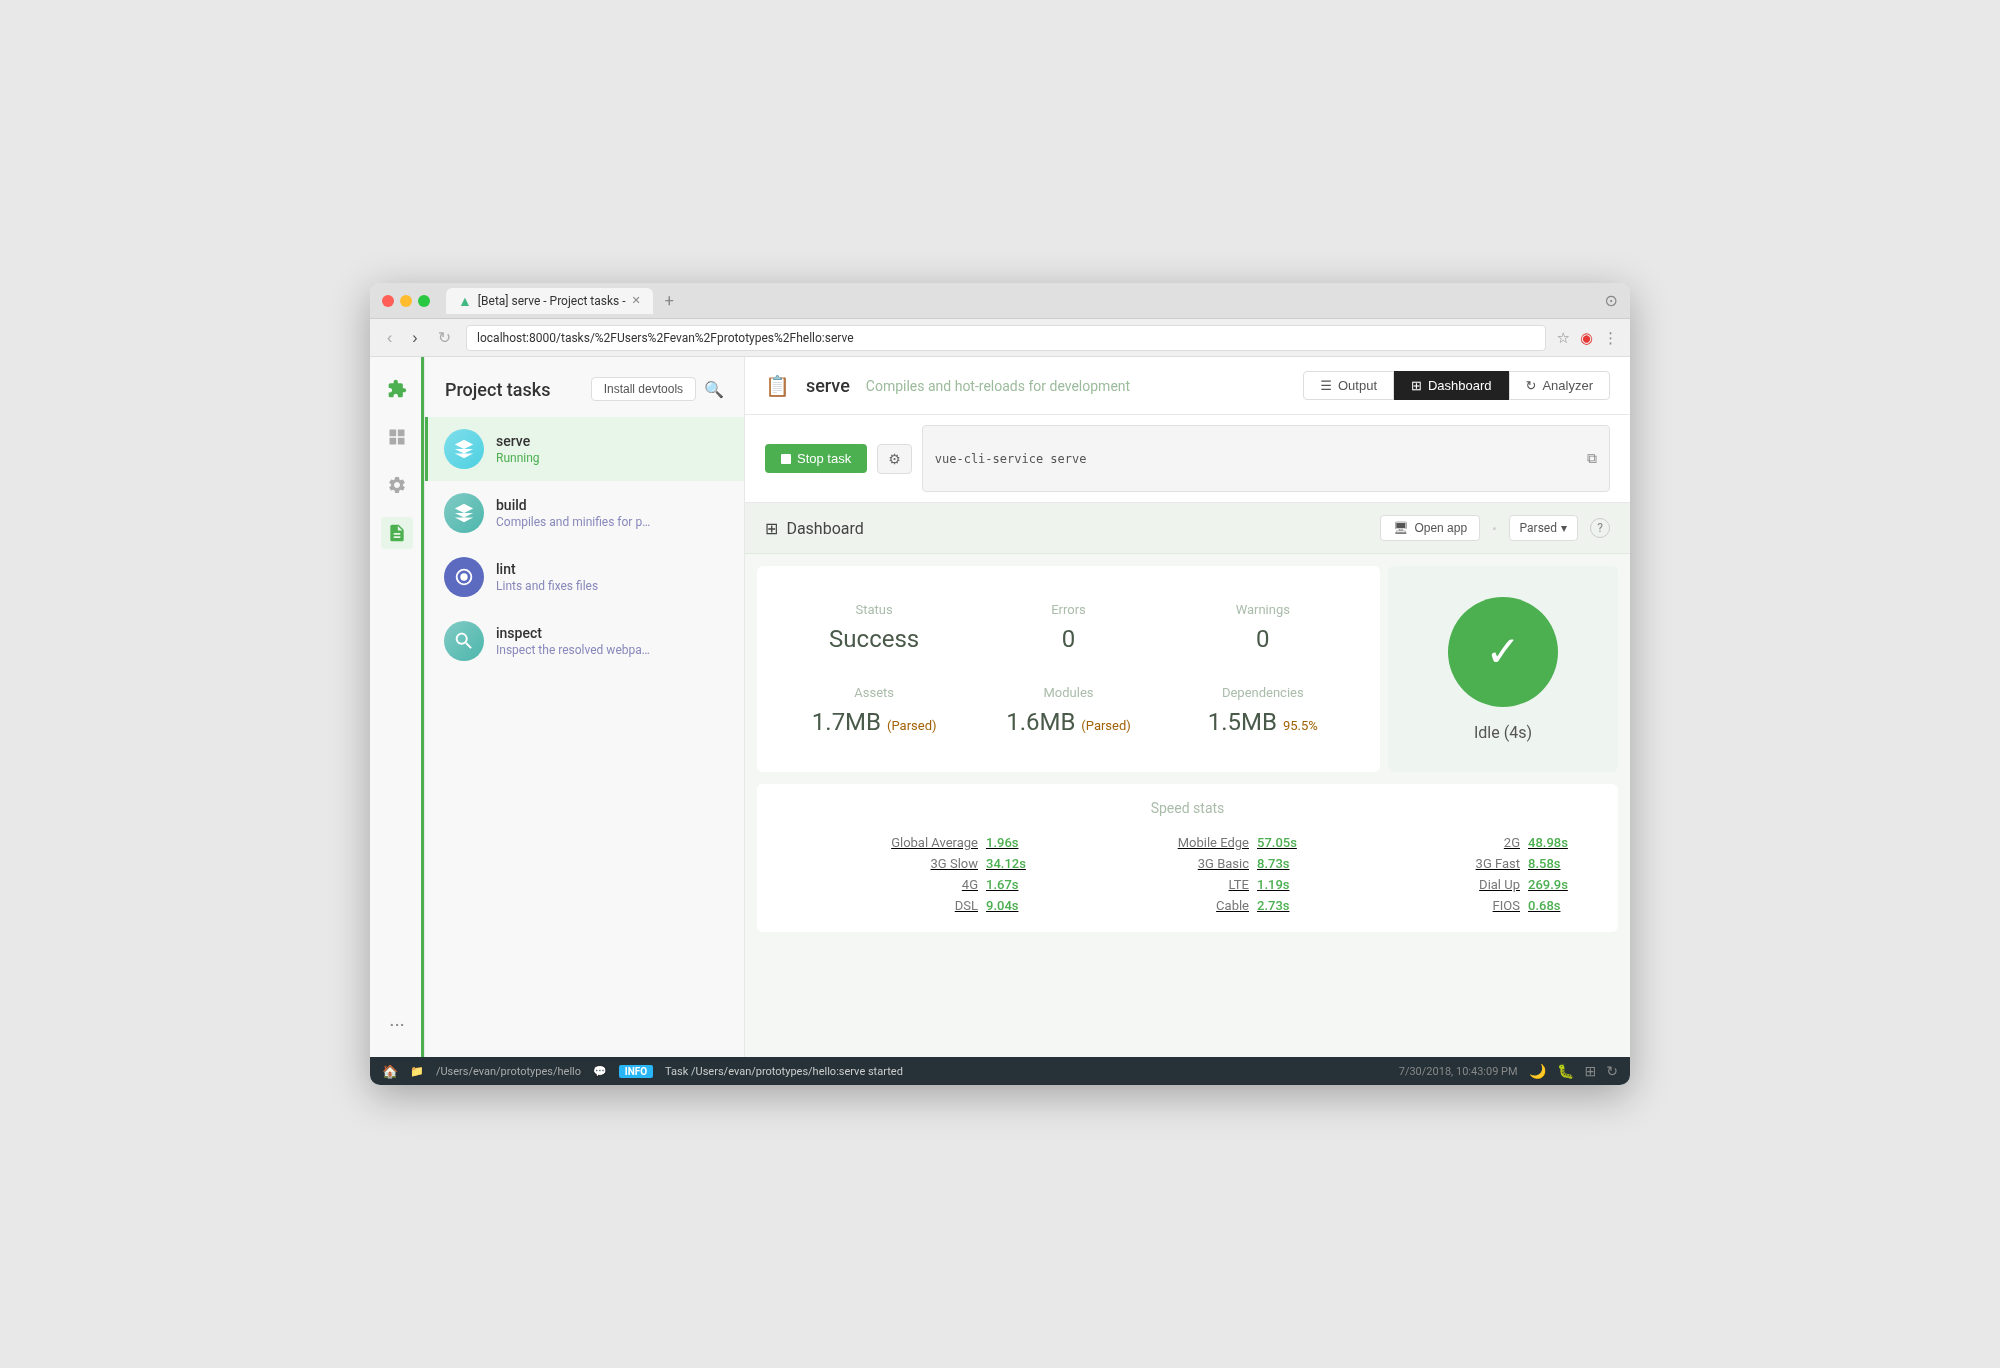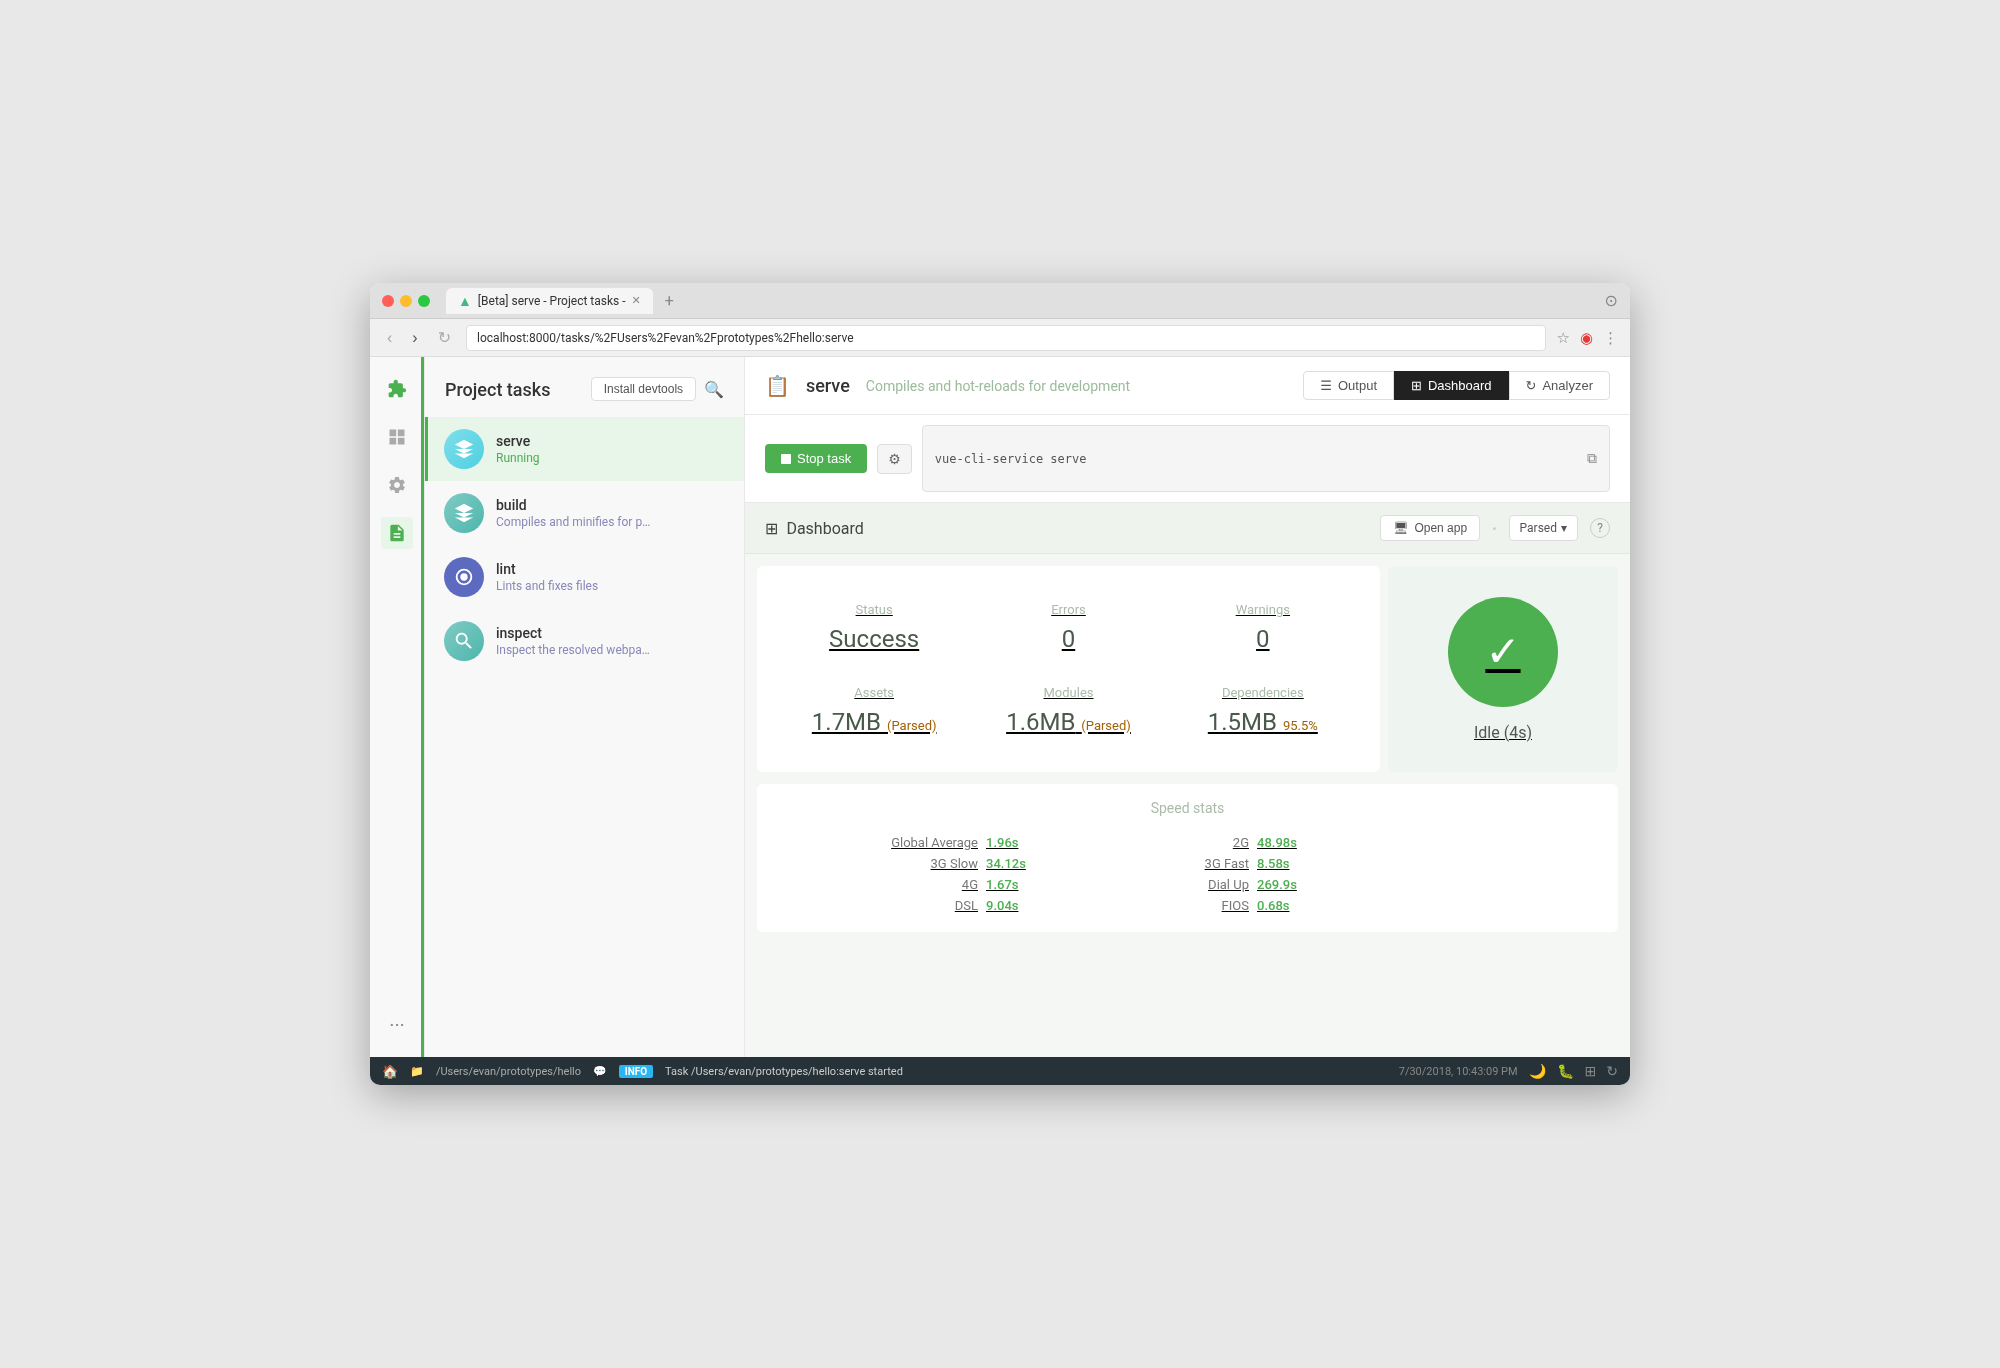--- a/index.html
+++ b/index.html
@@ -390,21 +390,20 @@
       justify-content: center;
       font-size: 12px;
       color: #888;
       cursor: pointer;
     }
     
     .stats-section {
       display: flex;
       gap: 8px;
       padding: 12px;
-      text-decoration: underline;
     }
     .stats-card {
       flex: 1;
       background: white;
       border-radius: 6px;
       padding: 20px;
       display: flex;
       flex-direction: column;
     }
     .stats-grid {
@@ -773,20 +772,38 @@
               <div class="speed-row">
                 <span class="speed-label">4G</span>
                 <span class="speed-value">1.67s</span>
               </div>
               <div class="speed-row">
                 <span class="speed-label">DSL</span>
                 <span class="speed-value">9.04s</span>
               </div>
             </div>
 
+            <div>
+              <div class="speed-row">
+                <span class="speed-label">Mobile Edge</span>
+                <span class="speed-value">57.05s</span>
+              </div>
+              <div class="speed-row">
+                <span class="speed-label">3G Basic</span>
+                <span class="speed-value">8.73s</span>
+              </div>
+              <div class="speed-row">
+                <span class="speed-label">LTE</span>
+                <span class="speed-value">1.19s</span>
+              </div>
+              <div class="speed-row">
+                <span class="speed-label">Cable</span>
+                <span class="speed-value">2.73s</span>
+              </div>
+            </div>
 
             <div>
               <div class="speed-row">
                 <span class="speed-label">2G</span>
                 <span class="speed-value">48.98s</span>
               </div>
               <div class="speed-row">
                 <span class="speed-label">3G Fast</span>
                 <span class="speed-value">8.58s</span>
               </div>

